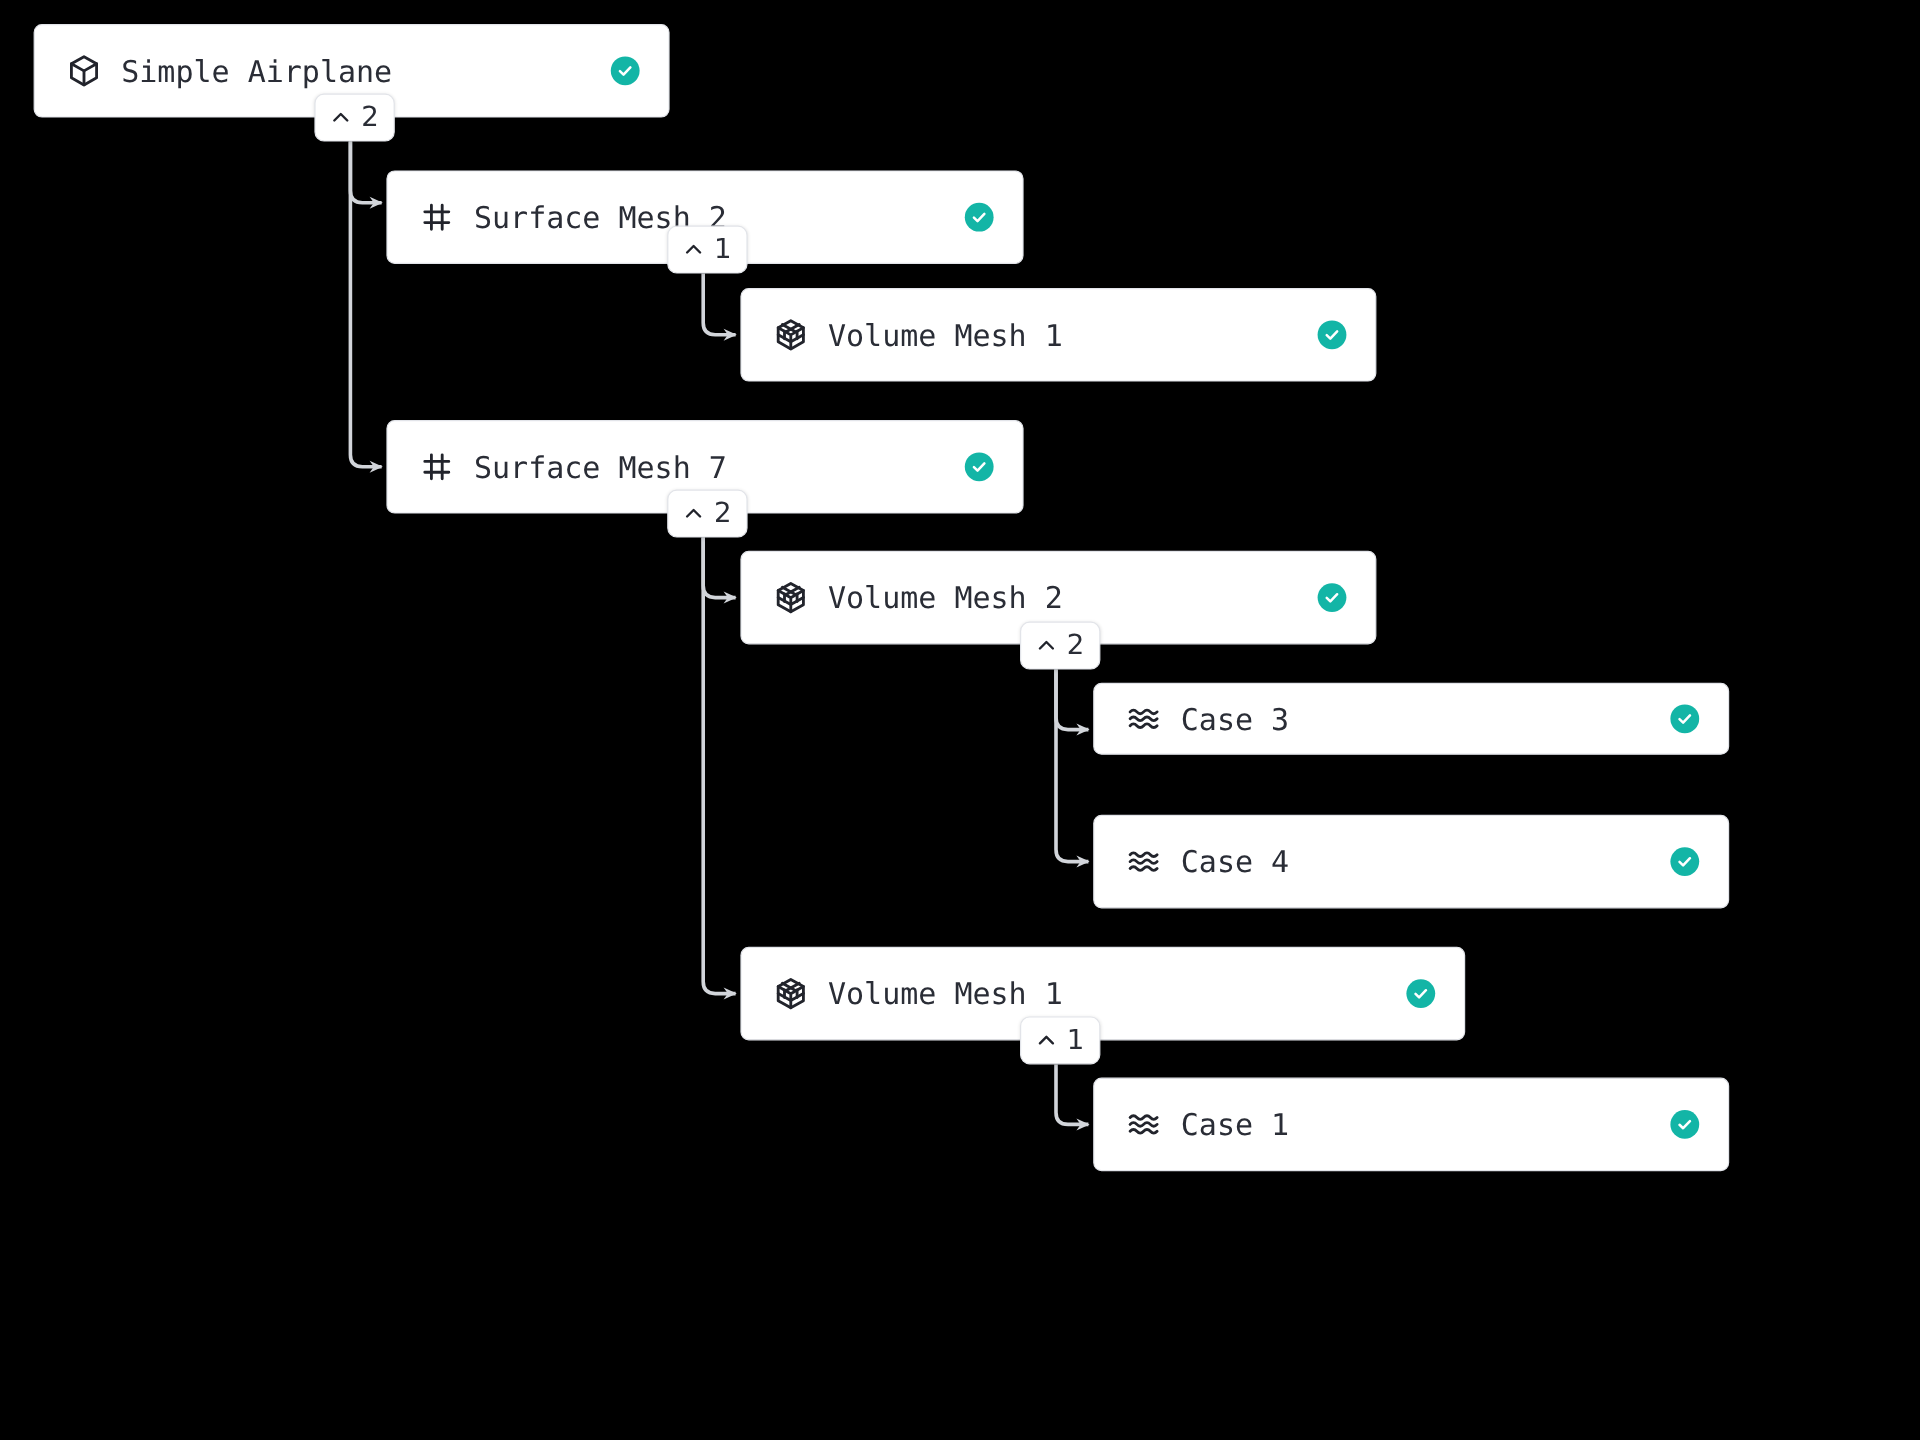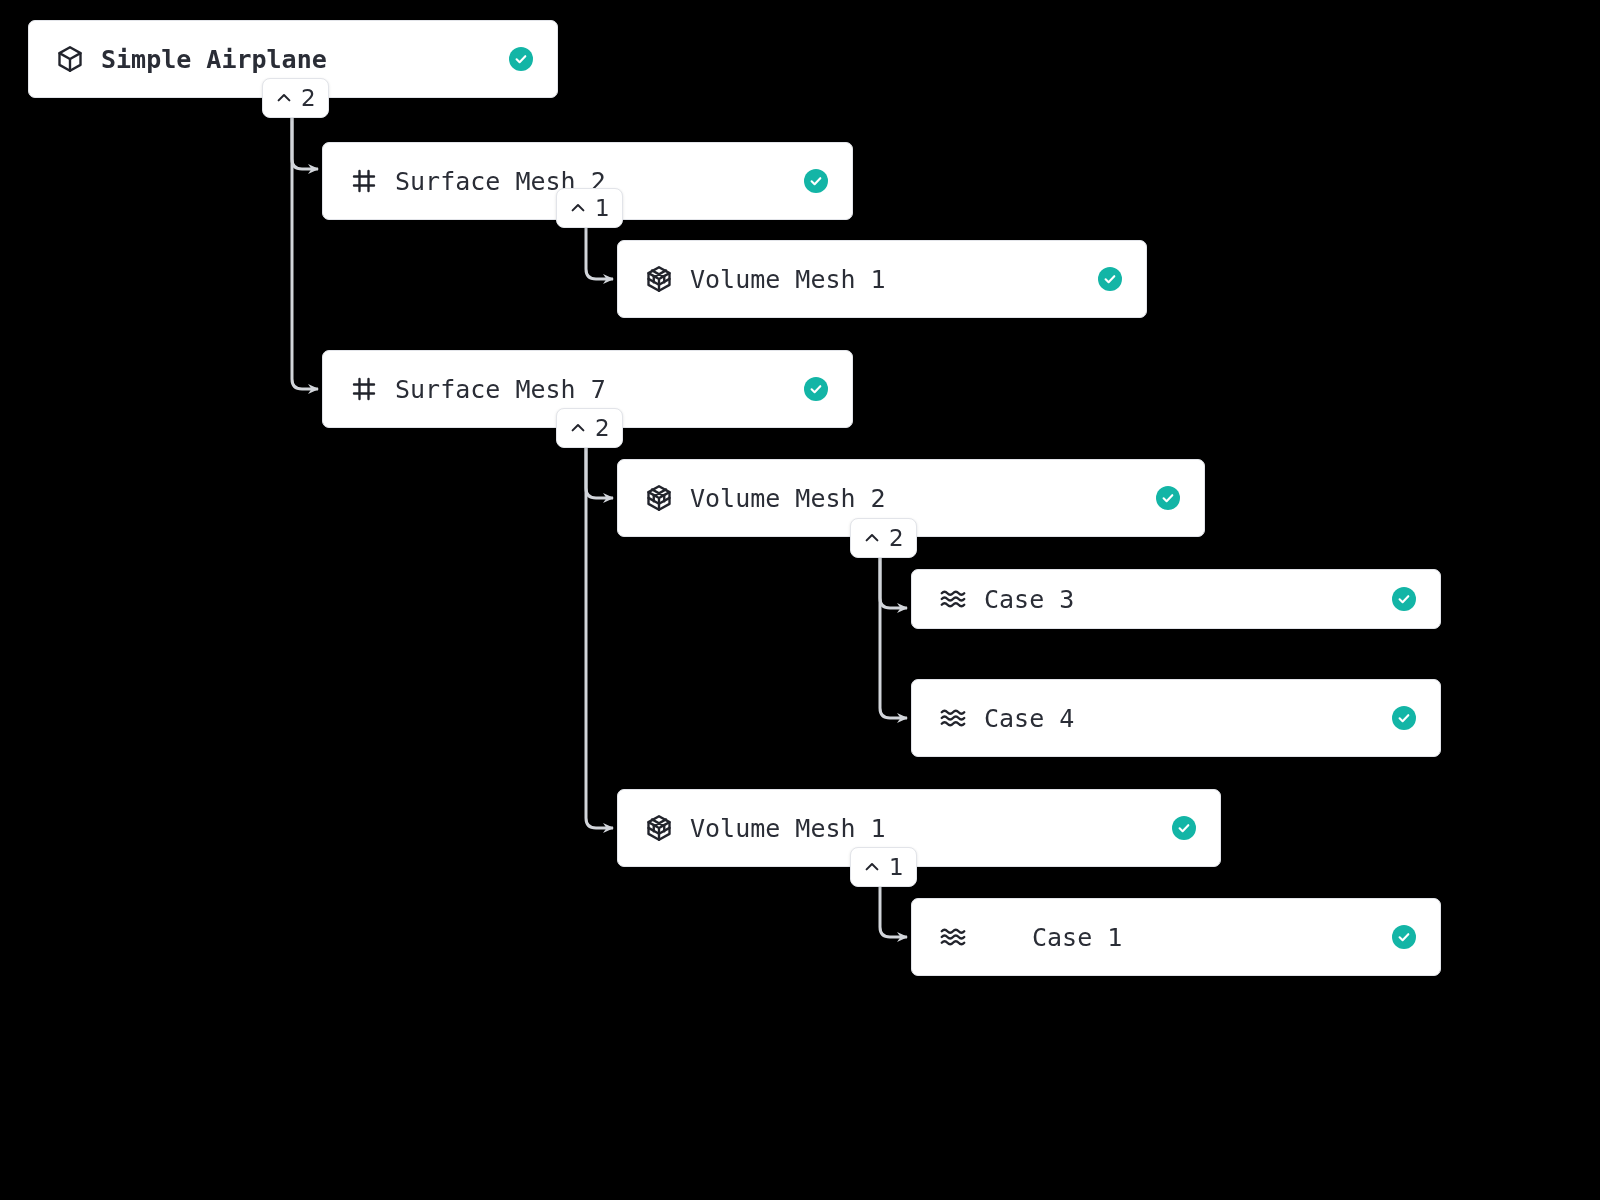--- a/index.html
+++ b/index.html
@@ -107,21 +107,21 @@
         <path d="M586,228 L586,269 Q586,279 596,279 L613,279" stroke="#d2d5da" stroke-width="3" fill="none" marker-end="url(#arrowhead)"></path>
         <path d="M586,448 L586,488 Q586,498 596,498 L613,498" stroke="#d2d5da" stroke-width="3" fill="none" marker-end="url(#arrowhead)"></path>
         <path d="M586,448 L586,818 Q586,828 596,828 L613,828" stroke="#d2d5da" stroke-width="3" fill="none" marker-end="url(#arrowhead)"></path>
         <path d="M880,558 L880,598 Q880,608 890,608 L907,608" stroke="#d2d5da" stroke-width="3" fill="none" marker-end="url(#arrowhead)"></path>
         <path d="M880,558 L880,708 Q880,718 890,718 L907,718" stroke="#d2d5da" stroke-width="3" fill="none" marker-end="url(#arrowhead)"></path>
         <path d="M880,887 L880,927 Q880,937 890,937 L907,937" stroke="#d2d5da" stroke-width="3" fill="none" marker-end="url(#arrowhead)"></path>
       </g>
   </svg>
 
   <div id="nodes-group">
-      <div class="node" style="left: 28px; top: 20px; width: 530px; height: 78px; font-weight: bold;">
+      <div class="node" style="left: 28px; top: 20px; width: 530px; height: 78px;">
         <span class="node-icon">
           <svg width="30" height="30" viewBox="0 0 24 24">
             <path stroke="currentColor" fill="none" stroke-width="1.9" stroke-linejoin="round" stroke-linecap="round" d="M12 2.6 20.4 7.3v9.4L12 21.4 3.6 16.7V7.3Z"></path>
             <path stroke="currentColor" fill="none" stroke-width="1.9" stroke-linejoin="round" stroke-linecap="round" d="M3.6 7.3 12 12.05 20.4 7.3"></path>
             <path stroke="currentColor" fill="none" stroke-width="1.9" stroke-linejoin="round" stroke-linecap="round" d="M12 12.05V21.4"></path>
           </svg>
         </span>
         <span class="node-label">Simple Airplane</span>
         <span class="node-status">
           <svg width="14" height="14" viewBox="0 0 14 14">
@@ -165,21 +165,21 @@
             <path stroke="currentColor" fill="none" stroke-width="1.9" stroke-linejoin="round" stroke-linecap="round" d="M4 8.4h16M4 15.6h16M8.4 4v16M15.6 4v16"></path>
           </svg>
         </span>
         <span class="node-label">Surface Mesh 7</span>
         <span class="node-status">
           <svg width="14" height="14" viewBox="0 0 14 14">
             <path d="M2.6 7.3 5.6 10.2 11.3 4.2" stroke="#ffffff" stroke-width="2.1" fill="none" stroke-linecap="round" stroke-linejoin="round"></path>
           </svg>
         </span>
       </div>
-      <div class="node" style="left: 617px; top: 459px; width: 588px; height: 78px; align-items: center;">
+      <div class="node" style="left: 617px; top: 459px; width: 530px; height: 78px; align-items: center;">
         <span class="node-icon">
           <svg width="30" height="30" viewBox="0 0 24 24">
             <path stroke="currentColor" fill="none" stroke-width="1.9" stroke-linejoin="round" stroke-linecap="round" d="M12 2.6 20.4 7.3v9.4L12 21.4 3.6 16.7V7.3Z"></path>
             <path stroke="currentColor" fill="none" stroke-width="1.9" stroke-linejoin="round" stroke-linecap="round" d="M3.6 7.3 12 12.05 20.4 7.3M12 12.05V21.4"></path>
             <path stroke="currentColor" fill="none" stroke-width="1.9" stroke-linejoin="round" stroke-linecap="round" d="M6.4 5.1 14.8 9.8M17.6 5.1 9.2 9.8"></path>
             <path stroke="currentColor" fill="none" stroke-width="1.9" stroke-linejoin="round" stroke-linecap="round" d="M7.8 9.5v5.1M16.2 9.5v5.1"></path>
             <path stroke="currentColor" fill="none" stroke-width="1.9" stroke-linejoin="round" stroke-linecap="round" d="M3.6 11.9 12 16.6 20.4 11.9"></path>
           </svg>
         </span>
         <span class="node-label">Volume Mesh 2</span>
@@ -229,21 +229,21 @@
             <path stroke="currentColor" fill="none" stroke-width="1.9" stroke-linejoin="round" stroke-linecap="round" d="M3.6 11.9 12 16.6 20.4 11.9"></path>
           </svg>
         </span>
         <span class="node-label">Volume Mesh 1</span>
         <span class="node-status">
           <svg width="14" height="14" viewBox="0 0 14 14">
             <path d="M2.6 7.3 5.6 10.2 11.3 4.2" stroke="#ffffff" stroke-width="2.1" fill="none" stroke-linecap="round" stroke-linejoin="round"></path>
           </svg>
         </span>
       </div>
-      <div class="node" style="left: 911px; top: 898px; width: 530px; height: 78px; gap: 48px;">
+      <div class="node" style="left: 911px; top: 898px; width: 530px; height: 78px;">
         <span class="node-icon">
           <svg width="30" height="30" viewBox="0 0 24 24">
             <path stroke="currentColor" fill="none" stroke-width="1.9" stroke-linecap="round" d="M3 7.4c1.5-1.6 3-1.6 4.5 0s3 1.6 4.5 0 3-1.6 4.5 0 3 1.6 4.5 0"></path>
             <path stroke="currentColor" fill="none" stroke-width="1.9" stroke-linecap="round" d="M3 12c1.5-1.6 3-1.6 4.5 0s3 1.6 4.5 0 3-1.6 4.5 0 3 1.6 4.5 0"></path>
             <path stroke="currentColor" fill="none" stroke-width="1.9" stroke-linecap="round" d="M3 16.6c1.5-1.6 3-1.6 4.5 0s3 1.6 4.5 0 3-1.6 4.5 0 3 1.6 4.5 0"></path>
           </svg>
         </span>
         <span class="node-label">Case 1</span>
         <span class="node-status">
           <svg width="14" height="14" viewBox="0 0 14 14">

